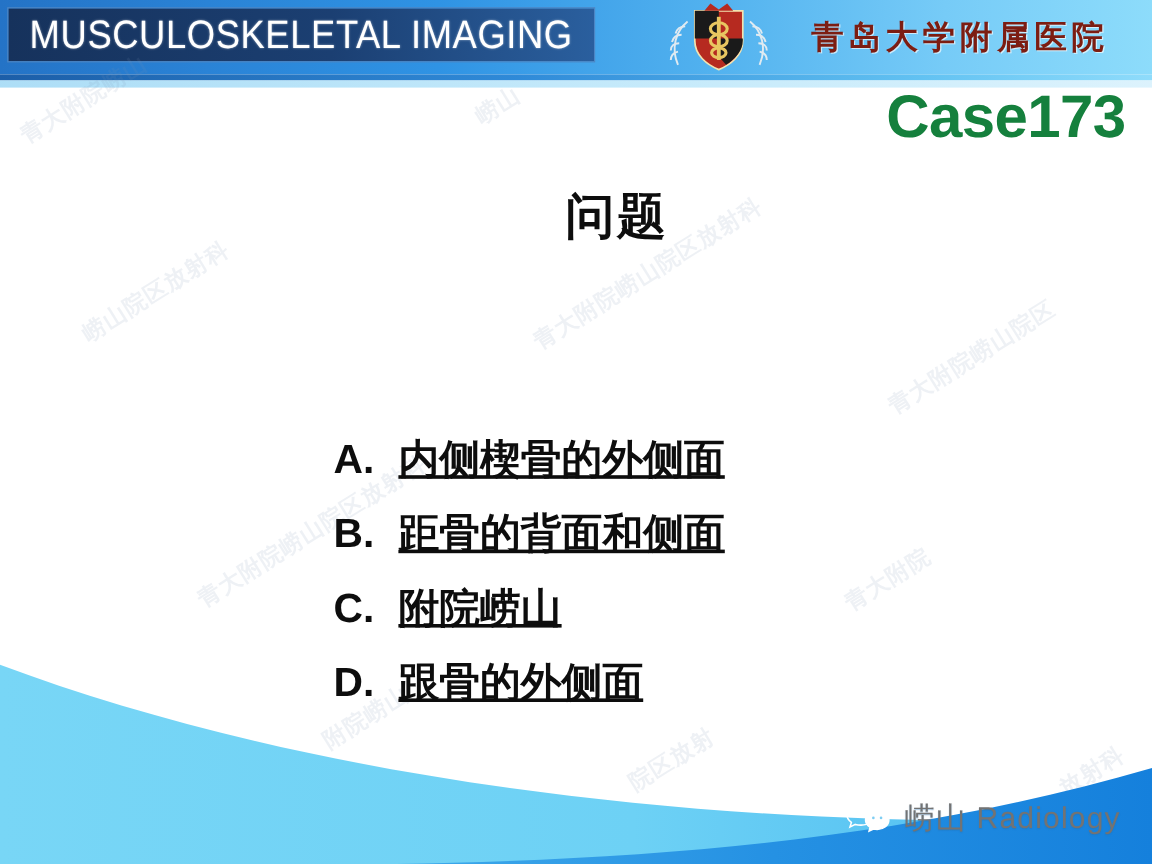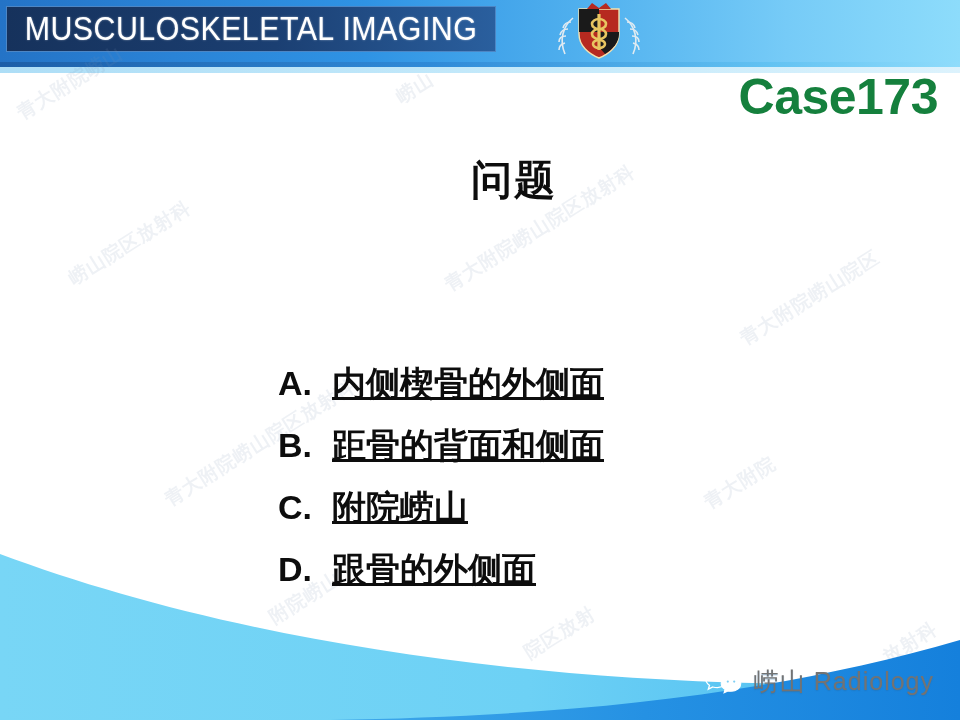--- a/index.html
+++ b/index.html
@@ -240,20 +240,21 @@
         <rect x="54.4" y="12" width="3.2" height="36" fill="#e8c661"></rect>
 
         <g stroke="#e8c661" stroke-width="2.6" fill="none">
           <ellipse cx="56" cy="22" rx="7" ry="5"></ellipse>
           <ellipse cx="56" cy="32" rx="7" ry="5"></ellipse>
           <ellipse cx="56" cy="42" rx="6" ry="4"></ellipse>
         </g>
       </svg>
     </div>
 
+    <div class="hospital-name">青岛大学附属医院</div>
   </div>
   <div class="header-underline"></div>
   <div class="header-band2"></div>
 
   <div class="case-title">Case173</div>
 
   <div class="wm" style="left:10px;  top:70px;">青大附院崂山</div>
   <div class="wm" style="left:395px; top:75px;">崂山</div>
   <div class="wm" style="left:60px;  top:230px;">崂山院区放射科</div>
   <div class="wm" style="left:430px; top:215px;">青大附院崂山院区放射科</div>

